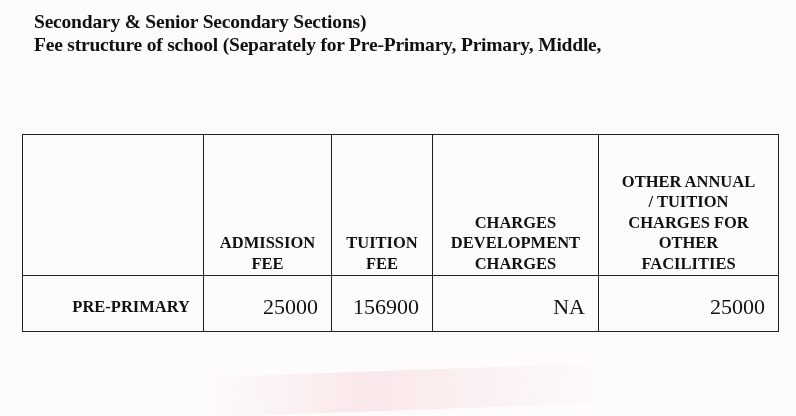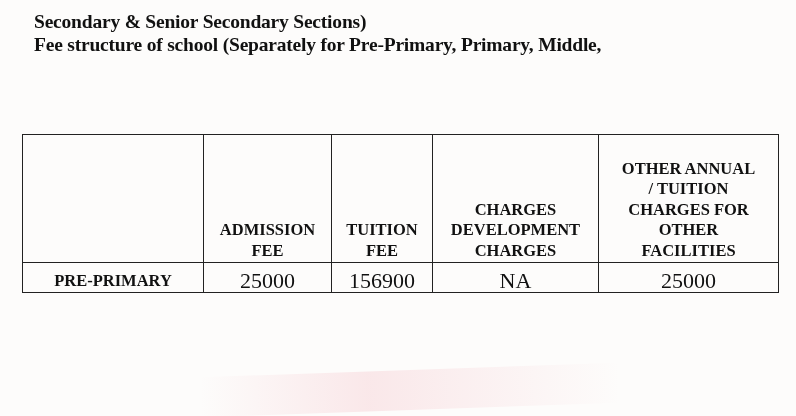--- a/index.html
+++ b/index.html
@@ -22,31 +22,31 @@
     transform: rotate(-2deg);
   }
   table.fees {
     position: absolute; left: 22px; top: 134px;
     border-collapse: collapse;
     table-layout: fixed;
   }
   table.fees td, table.fees th {
     border: 1.5px solid #222;
     text-align: center;
-    padding: 0;
+    padding: 13px;
   }
   th {
     font-weight: bold; font-size: 16.5px; line-height: 20.5px;
     vertical-align: bottom;
     height: 126px;
     padding-bottom: 1px !important;
   }
   td { font-size: 22px; line-height: 22px; height: 23px; vertical-align: bottom; }
   td.rowlabel { font-weight: bold; font-size: 16.5px; }
-  tr.first td { height: 29px; }
+  tr.first td { height: 29px; text-align: right; }
   tbody tr { border-top: 1px solid #333; }
 </style>
 </head>
 <body>
 
 <div class="wm1"></div>
 
 <div class="title">
   <div>Secondary &amp; Senior Secondary Sections)</div>
   <div>Fee structure of school (Separately for Pre-Primary, Primary, Middle,</div>

